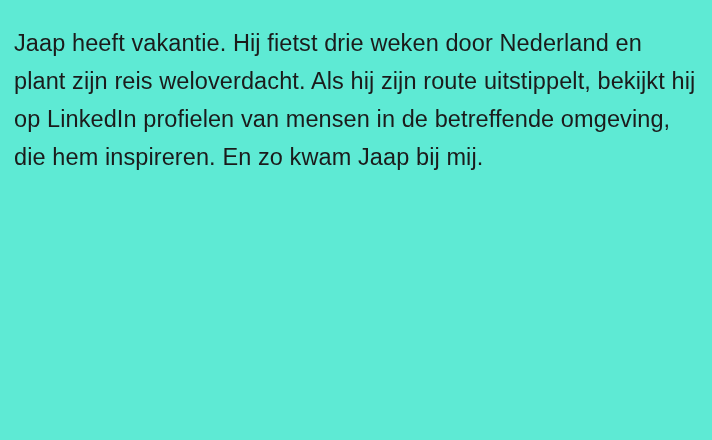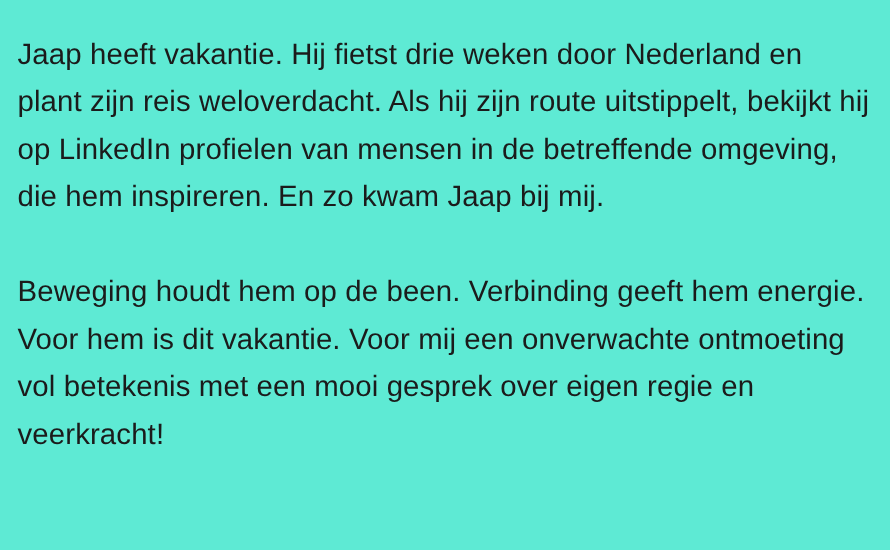--- a/index.html
+++ b/index.html
@@ -30,14 +30,13 @@
   }
   .text-block + .text-block {
     margin-top: 38px;
   }
 </style>
 </head>
 <body>
 
 <div class="page">
   <p class="text-block">Jaap heeft vakantie. Hij fietst drie weken door Nederland en plant zijn reis weloverdacht. Als hij zijn route uitstippelt, bekijkt hij op LinkedIn profielen van mensen in de betreffende omgeving, die hem inspireren. En zo kwam Jaap bij mij.</p>
-  <p class="text-block">Beweging houdt hem op de been. Verbinding geeft hem energie. Voor hem is dit vakantie. Voor mij een onverwachte ontmoeting vol betekenis met een mooi gesprek over eigen regie en veerkracht!</p>
 </div>
 
 </body></html>

